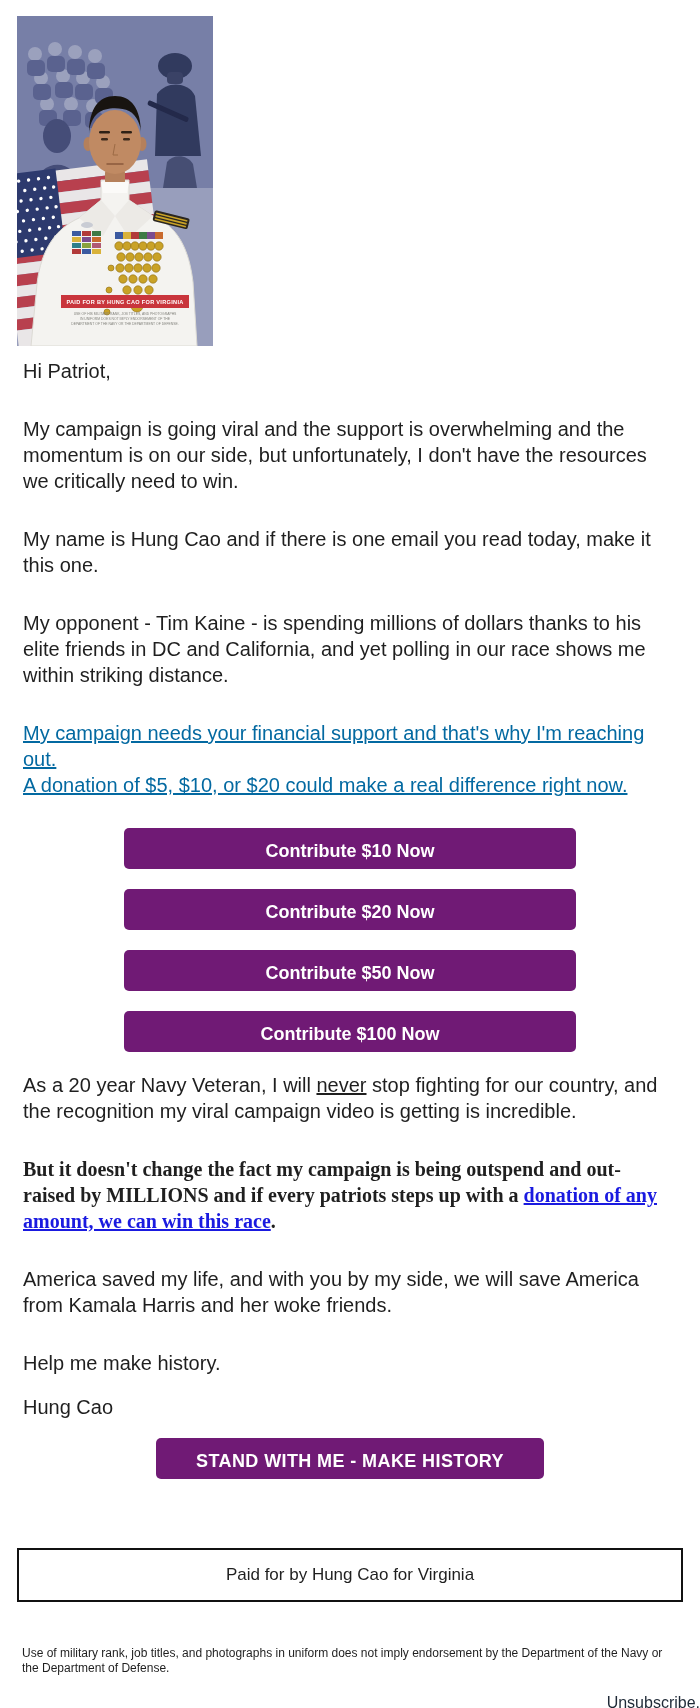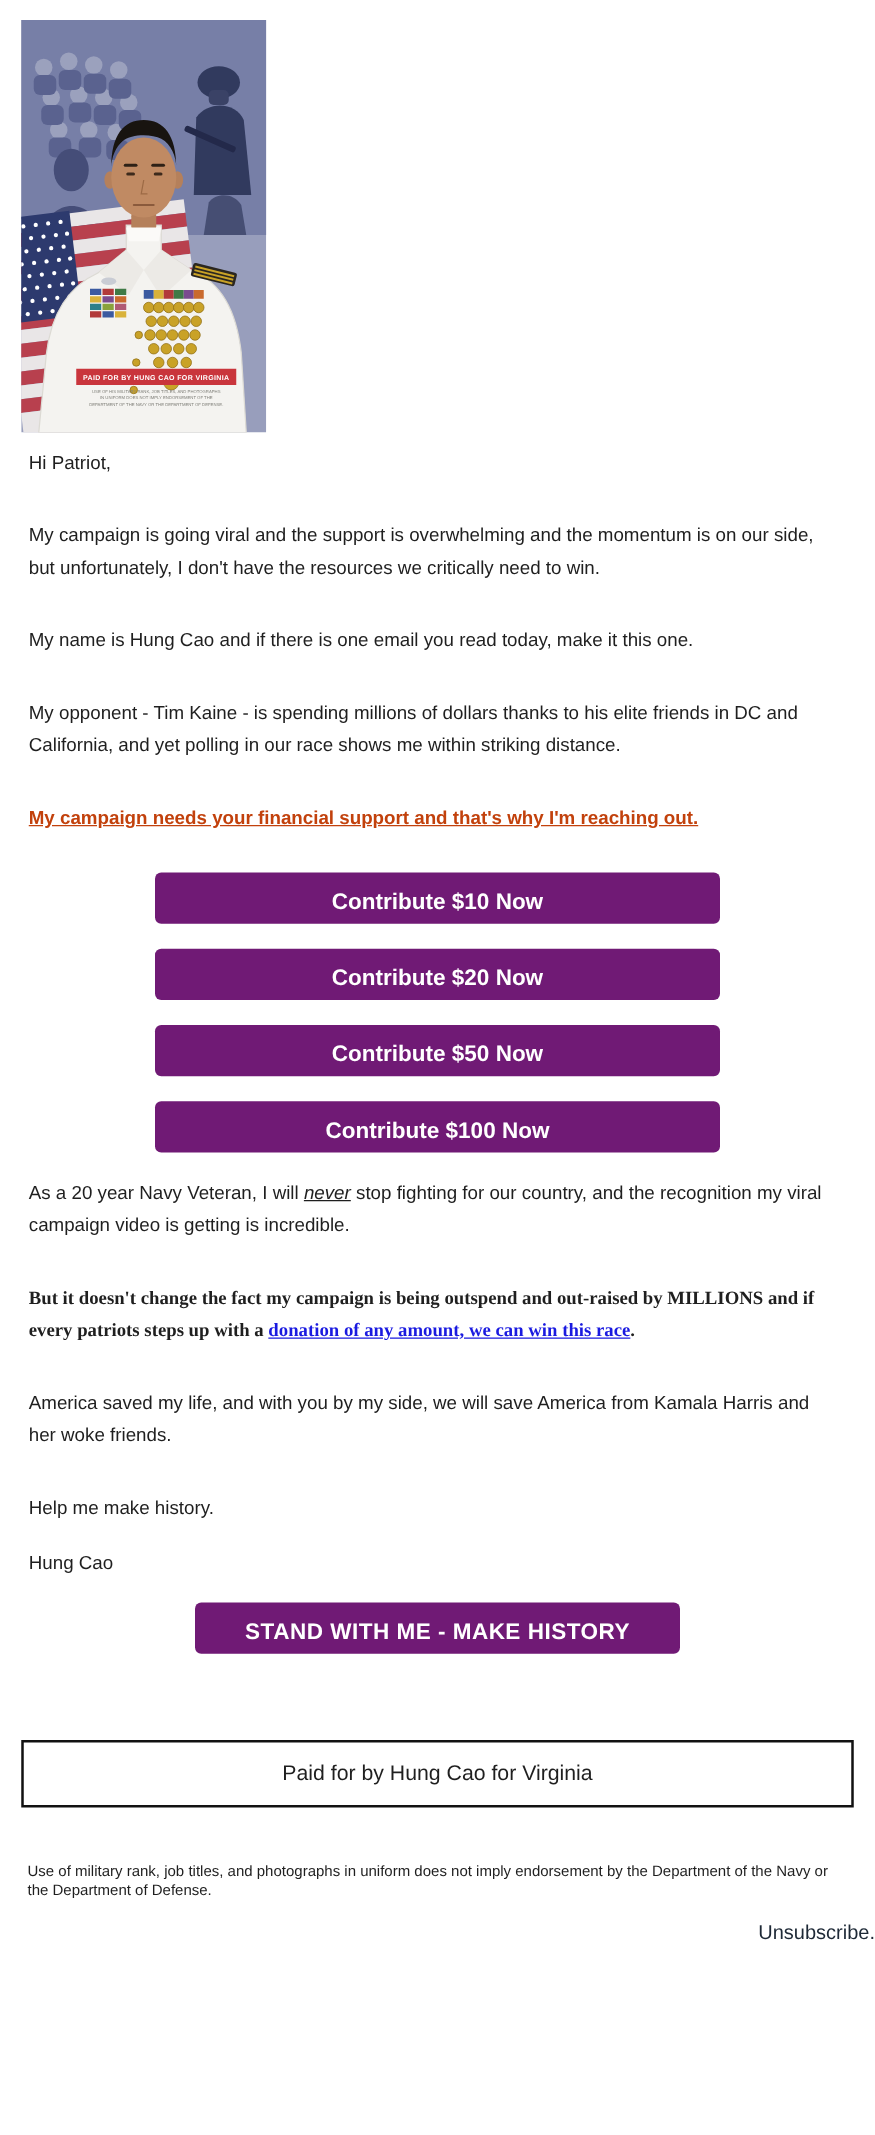--- a/index.html
+++ b/index.html
@@ -4,27 +4,27 @@
 <style>
   html,body{margin:0;padding:0;background:#ffffff;}
   body{
     width:700px;min-height:1708px;
     font-family:"Liberation Sans","DejaVu Sans",sans-serif;
     color:#1f1f1f;
   }
   .hero{margin:16px 0 0 17px;width:196px;height:330px;line-height:0;}
   .hero svg{display:block;}
   .content{padding-top:12px;}
-  .para{font-size:15px;line-height:26px;margin:0 37px 32px 23px;}
+  .para{font-size:20px;line-height:26px;margin:0 37px 32px 23px;}
   .linkpara{margin-bottom:30px;}
-  .linkpara a{color:#c2410c;font-weight:bold;text-decoration:underline;}
+  .linkpara a{color:#0369a1;font-weight:normal;text-decoration:underline;}
   .linkpara a span{display:block;}
   .bold{font-weight:bold;font-family:Liberation Serif, serif;}
   .inline-link{color:#1a1ae0;font-weight:bold;text-decoration:underline;}
-  .underline{text-decoration:underline;font-style:italic;}
+  .underline{text-decoration:underline;}
   .btn-stack{margin-top:30px;}
   .btn{
     display:block;width:452px;height:41px;margin:0 auto 20px auto;
     background:#701a75;border-radius:5px;
     color:#ffffff;font-weight:bold;font-size:18px;line-height:46px;
     text-align:center;text-decoration:none;
   }
   .tight{margin-bottom:18px;}
   .cta-wrap{margin-top:18px;}
   .cta{width:388px;letter-spacing:0.4px;margin-bottom:0;}
@@ -245,20 +245,21 @@
 
 <div class="content">
   <p class="para">Hi Patriot,</p>
   <p class="para">My campaign is going viral and the support is overwhelming and the momentum is on our side, but unfortunately, I don't have the resources we critically need to win.</p>
   <p class="para">My name is Hung Cao and if there is one email you read today, make it this one.</p>
   <p class="para">My opponent - Tim Kaine - is spending millions of dollars thanks to his elite friends in DC and California, and yet polling in our race shows me within striking distance.</p>
 
   <p class="para linkpara">
     <a href="#">
       <span>My campaign needs your financial support and that's why I'm reaching out.</span>
+      <span>A donation of $5, $10, or $20 could make a real difference right now.</span>
     </a>
   </p>
 
   <div class="btn-stack">
     <a href="#" class="btn">Contribute $10 Now</a>
     <a href="#" class="btn">Contribute $20 Now</a>
     <a href="#" class="btn">Contribute $50 Now</a>
     <a href="#" class="btn">Contribute $100 Now</a>
   </div>
 

